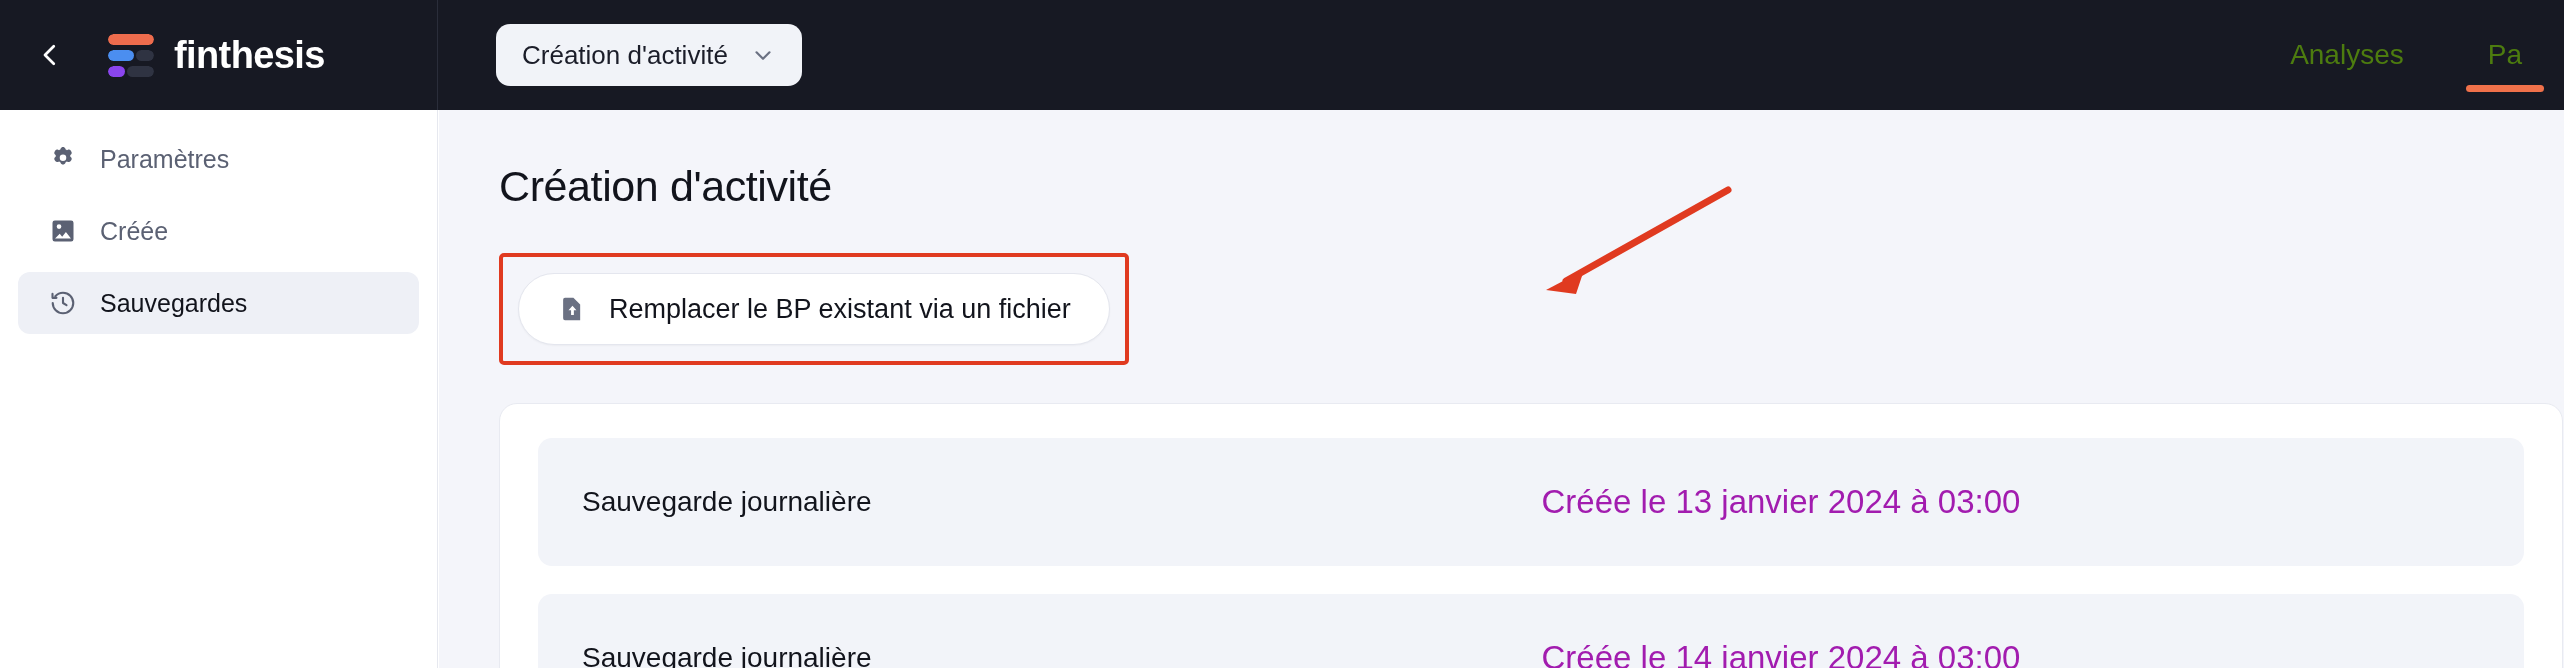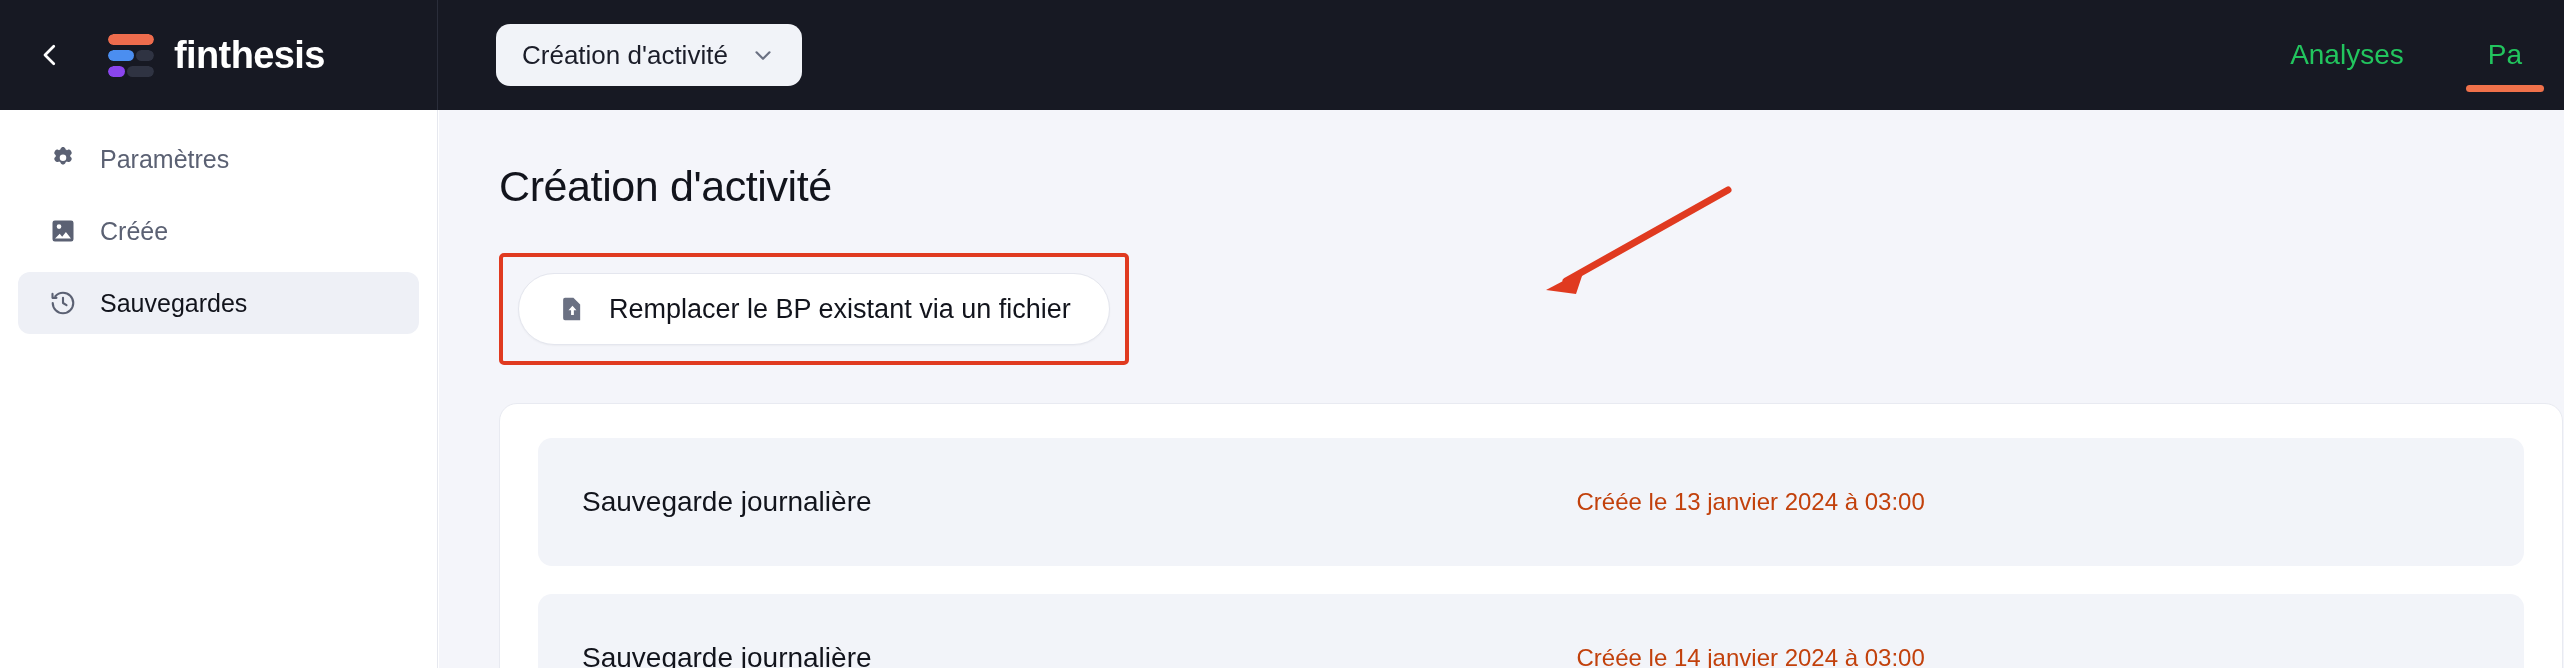--- a/index.html
+++ b/index.html
@@ -98,21 +98,21 @@
     display: flex;
     align-items: stretch;
     height: 110px;
     padding-right: 0;
   }
   .topnav-item {
     position: relative;
     display: flex;
     align-items: center;
     padding: 0 42px;
-    color: #22c55e;
+    color: #4d7c0f;
     font-size: 28px;
     white-space: nowrap;
     cursor: pointer;
   }
   .topnav-item.active::after {
     content: "";
     position: absolute;
     left: 50%;
     transform: translateX(-50%);
     bottom: 18px;
@@ -234,31 +234,30 @@
     padding: 34px 38px 34px 38px;
   }
   .backup-row {
     height: 128px;
     background: #f2f4f9;
     border-radius: 14px;
     display: flex;
     align-items: center;
     padding: 0 44px;
     margin-bottom: 28px;
-    gap: 35px;
   }
   .backup-name {
     font-size: 28px;
     color: #12141c;
     white-space: nowrap;
   }
   .backup-date {
     margin-left: 670px;
-    font-size: 24px;
-    color: #c2410c;
+    font-size: 33px;
+    color: #a21caf;
     white-space: nowrap;
   }
 </style>
 </head>
 <body>
 
 <div id="app">
 
   <div class="topbar">
 

